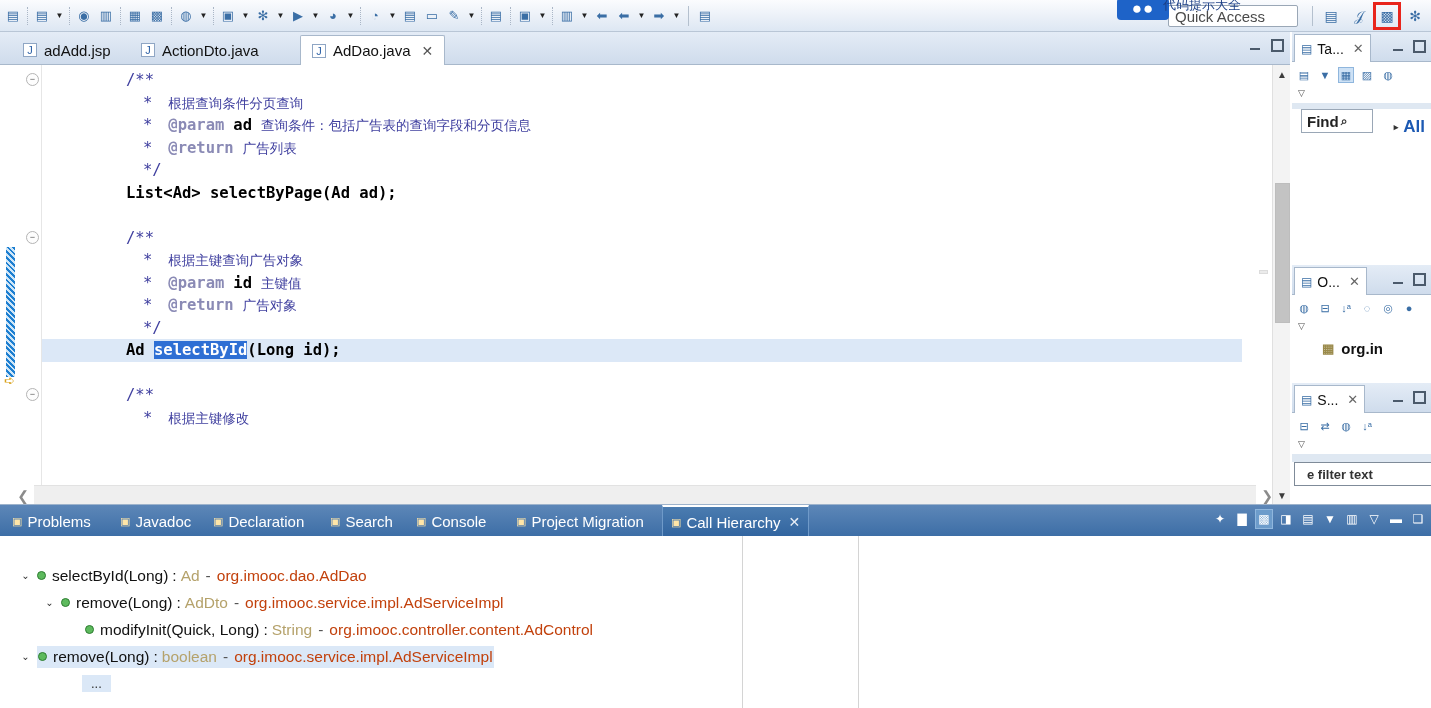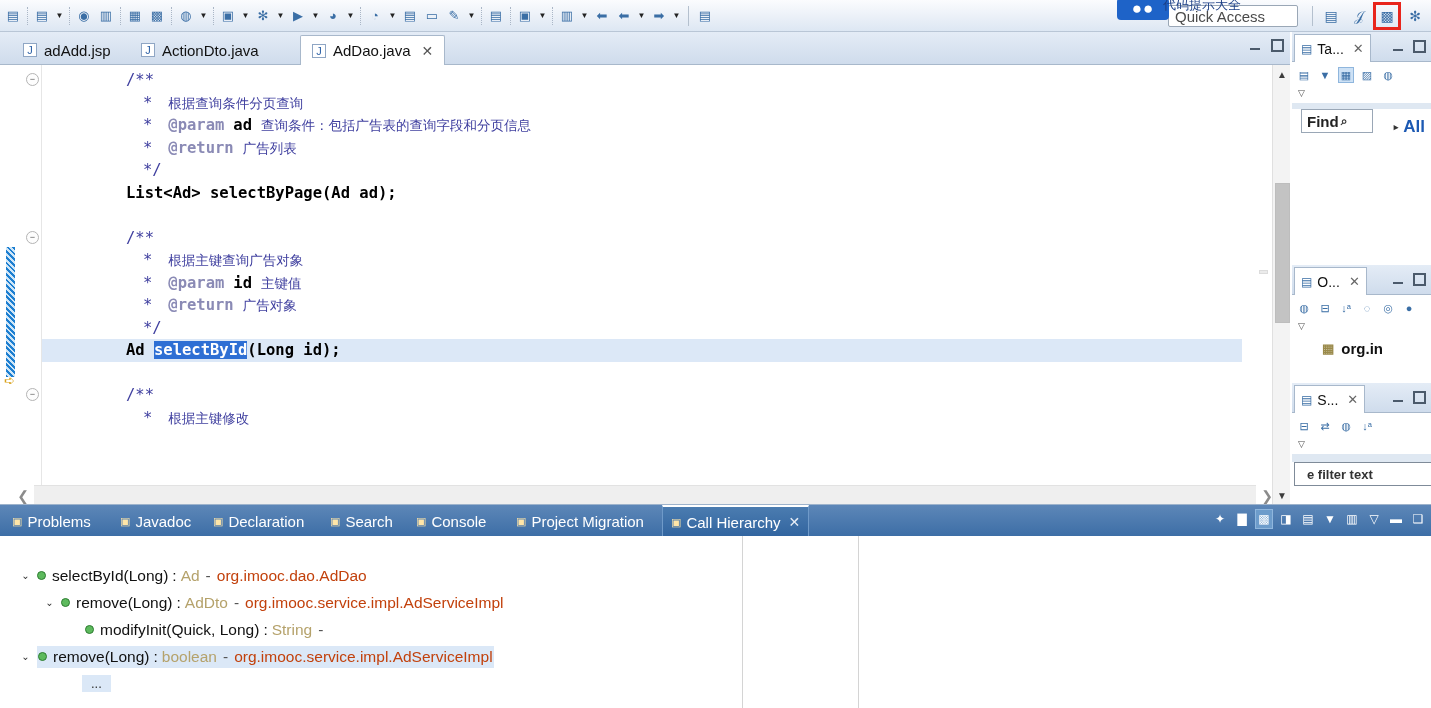--- a/index.html
+++ b/index.html
@@ -589,20 +589,21 @@
           </div>
           <div class="ch-row">
             <span style="display: inline-block; width: 62px;"></span>
             <span class="twisty"></span>
             <span class="" style="display: inline-flex; align-items: center; gap: 6px;">
               <span class="mdot"></span>
               <span>modifyInit(Quick, Long)</span>
               <span style="margin: 0px -2px;">:</span>
               <span class="ret">String</span>
               <span style="color: rgb(85, 85, 85);">-</span>
+              <span class="pkg">org.imooc.controller.content.AdControl</span>
             </span>
           </div>
           <div class="ch-row">
             <span style="display: inline-block; width: 14px;"></span>
             <span class="twisty">⌄</span>
             <span class="hlbg" style="display: inline-flex; align-items: center; gap: 6px;">
               <span class="mdot"></span>
               <span>remove(Long)</span>
               <span style="margin: 0px -2px;">:</span>
               <span class="ret">boolean</span>

